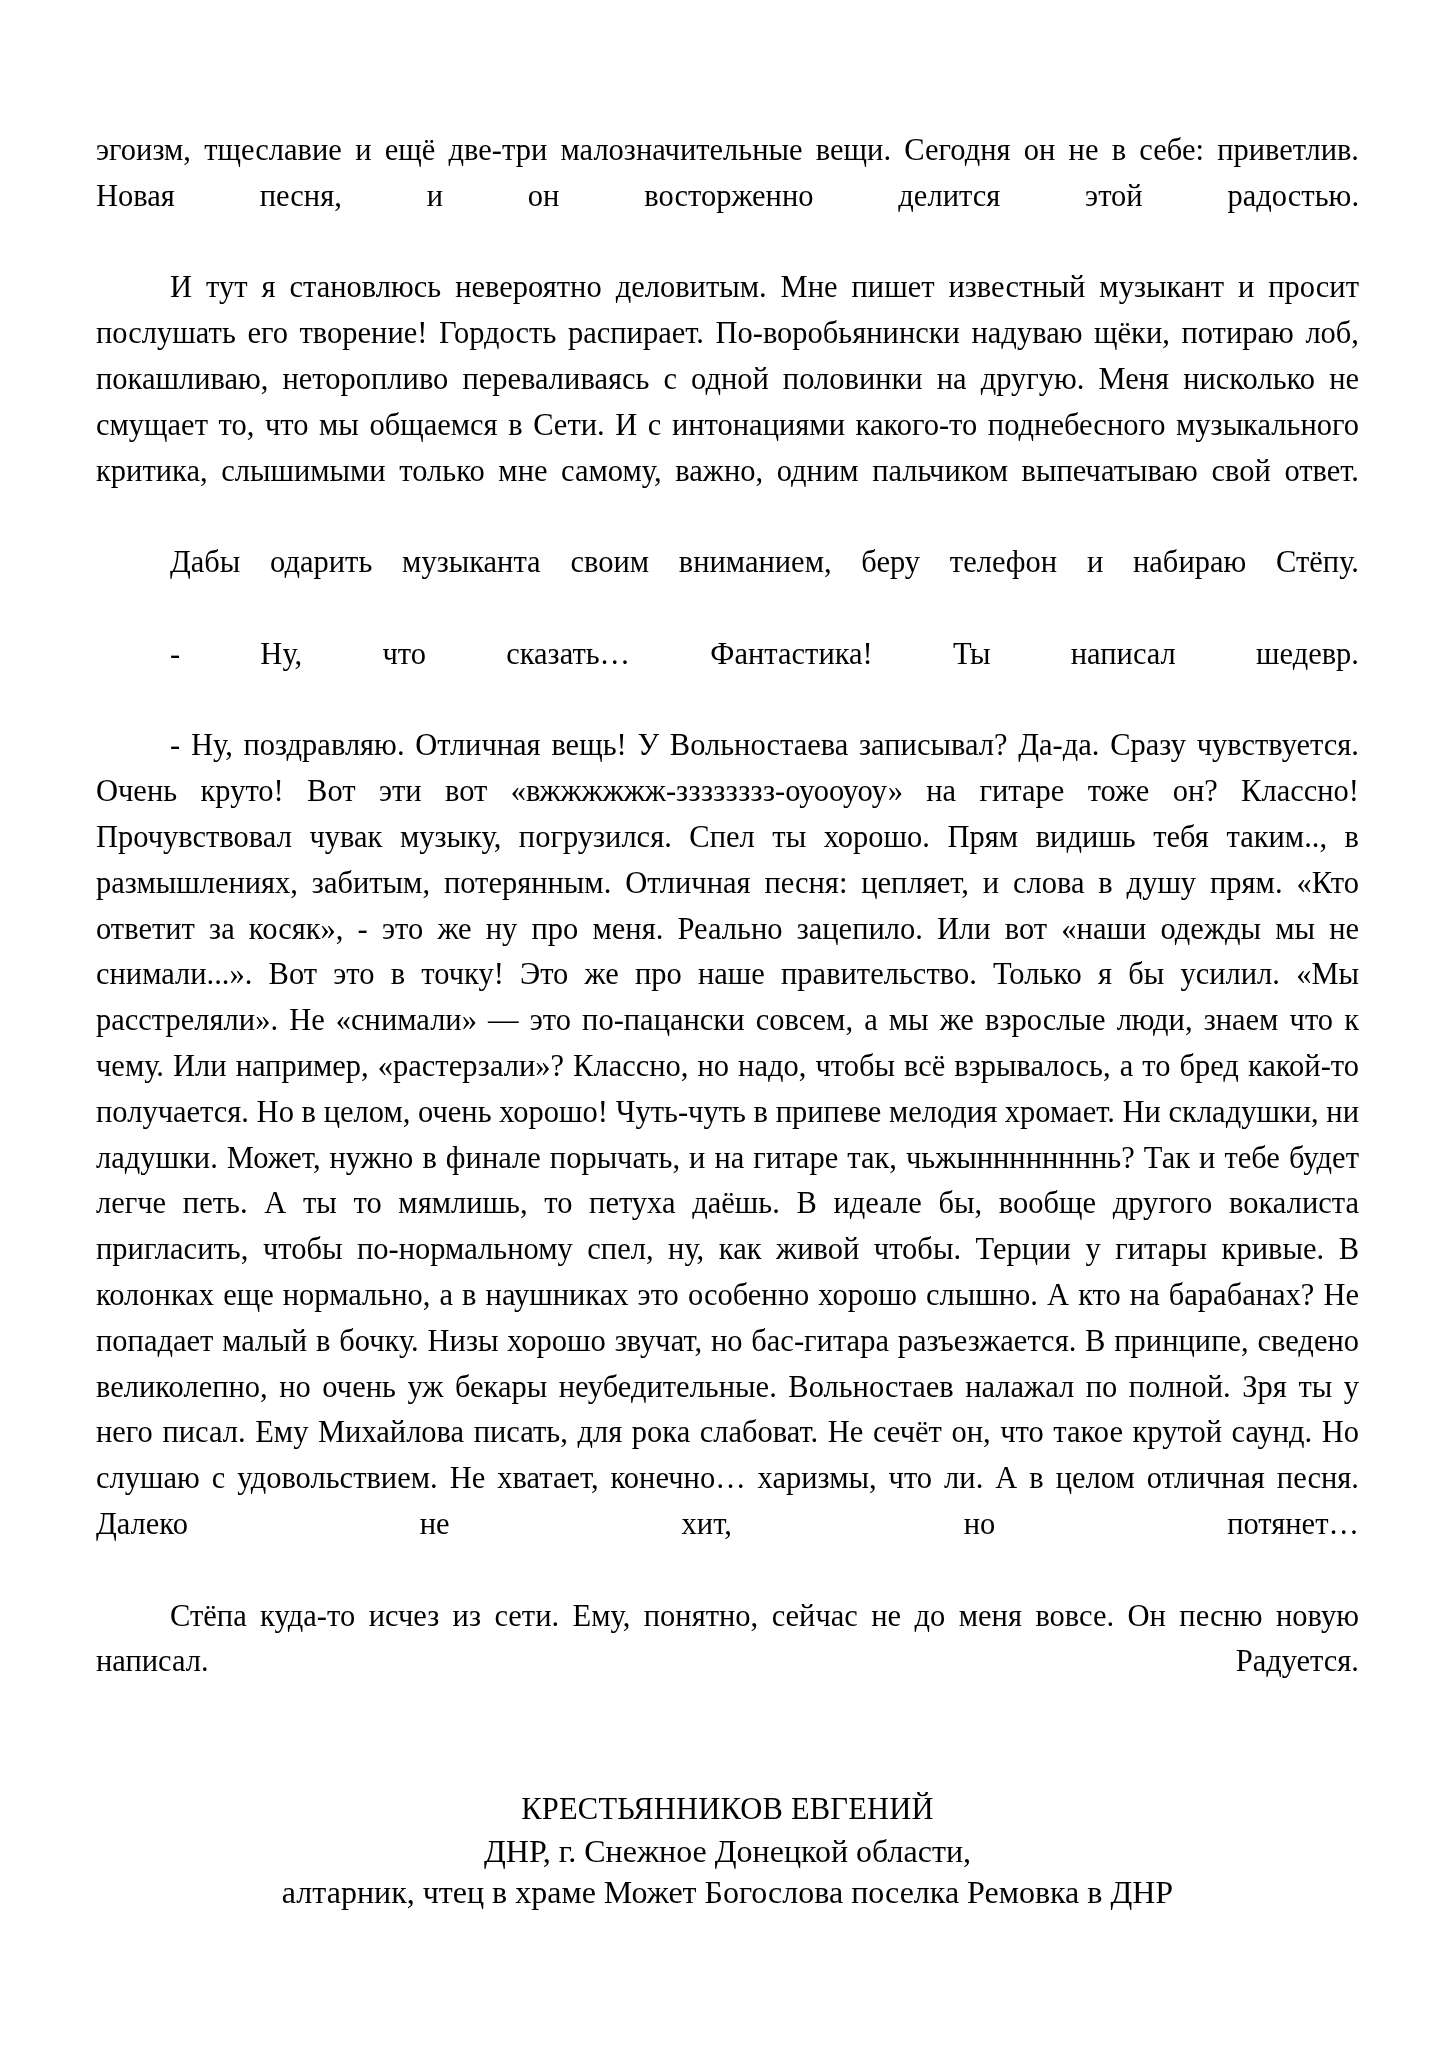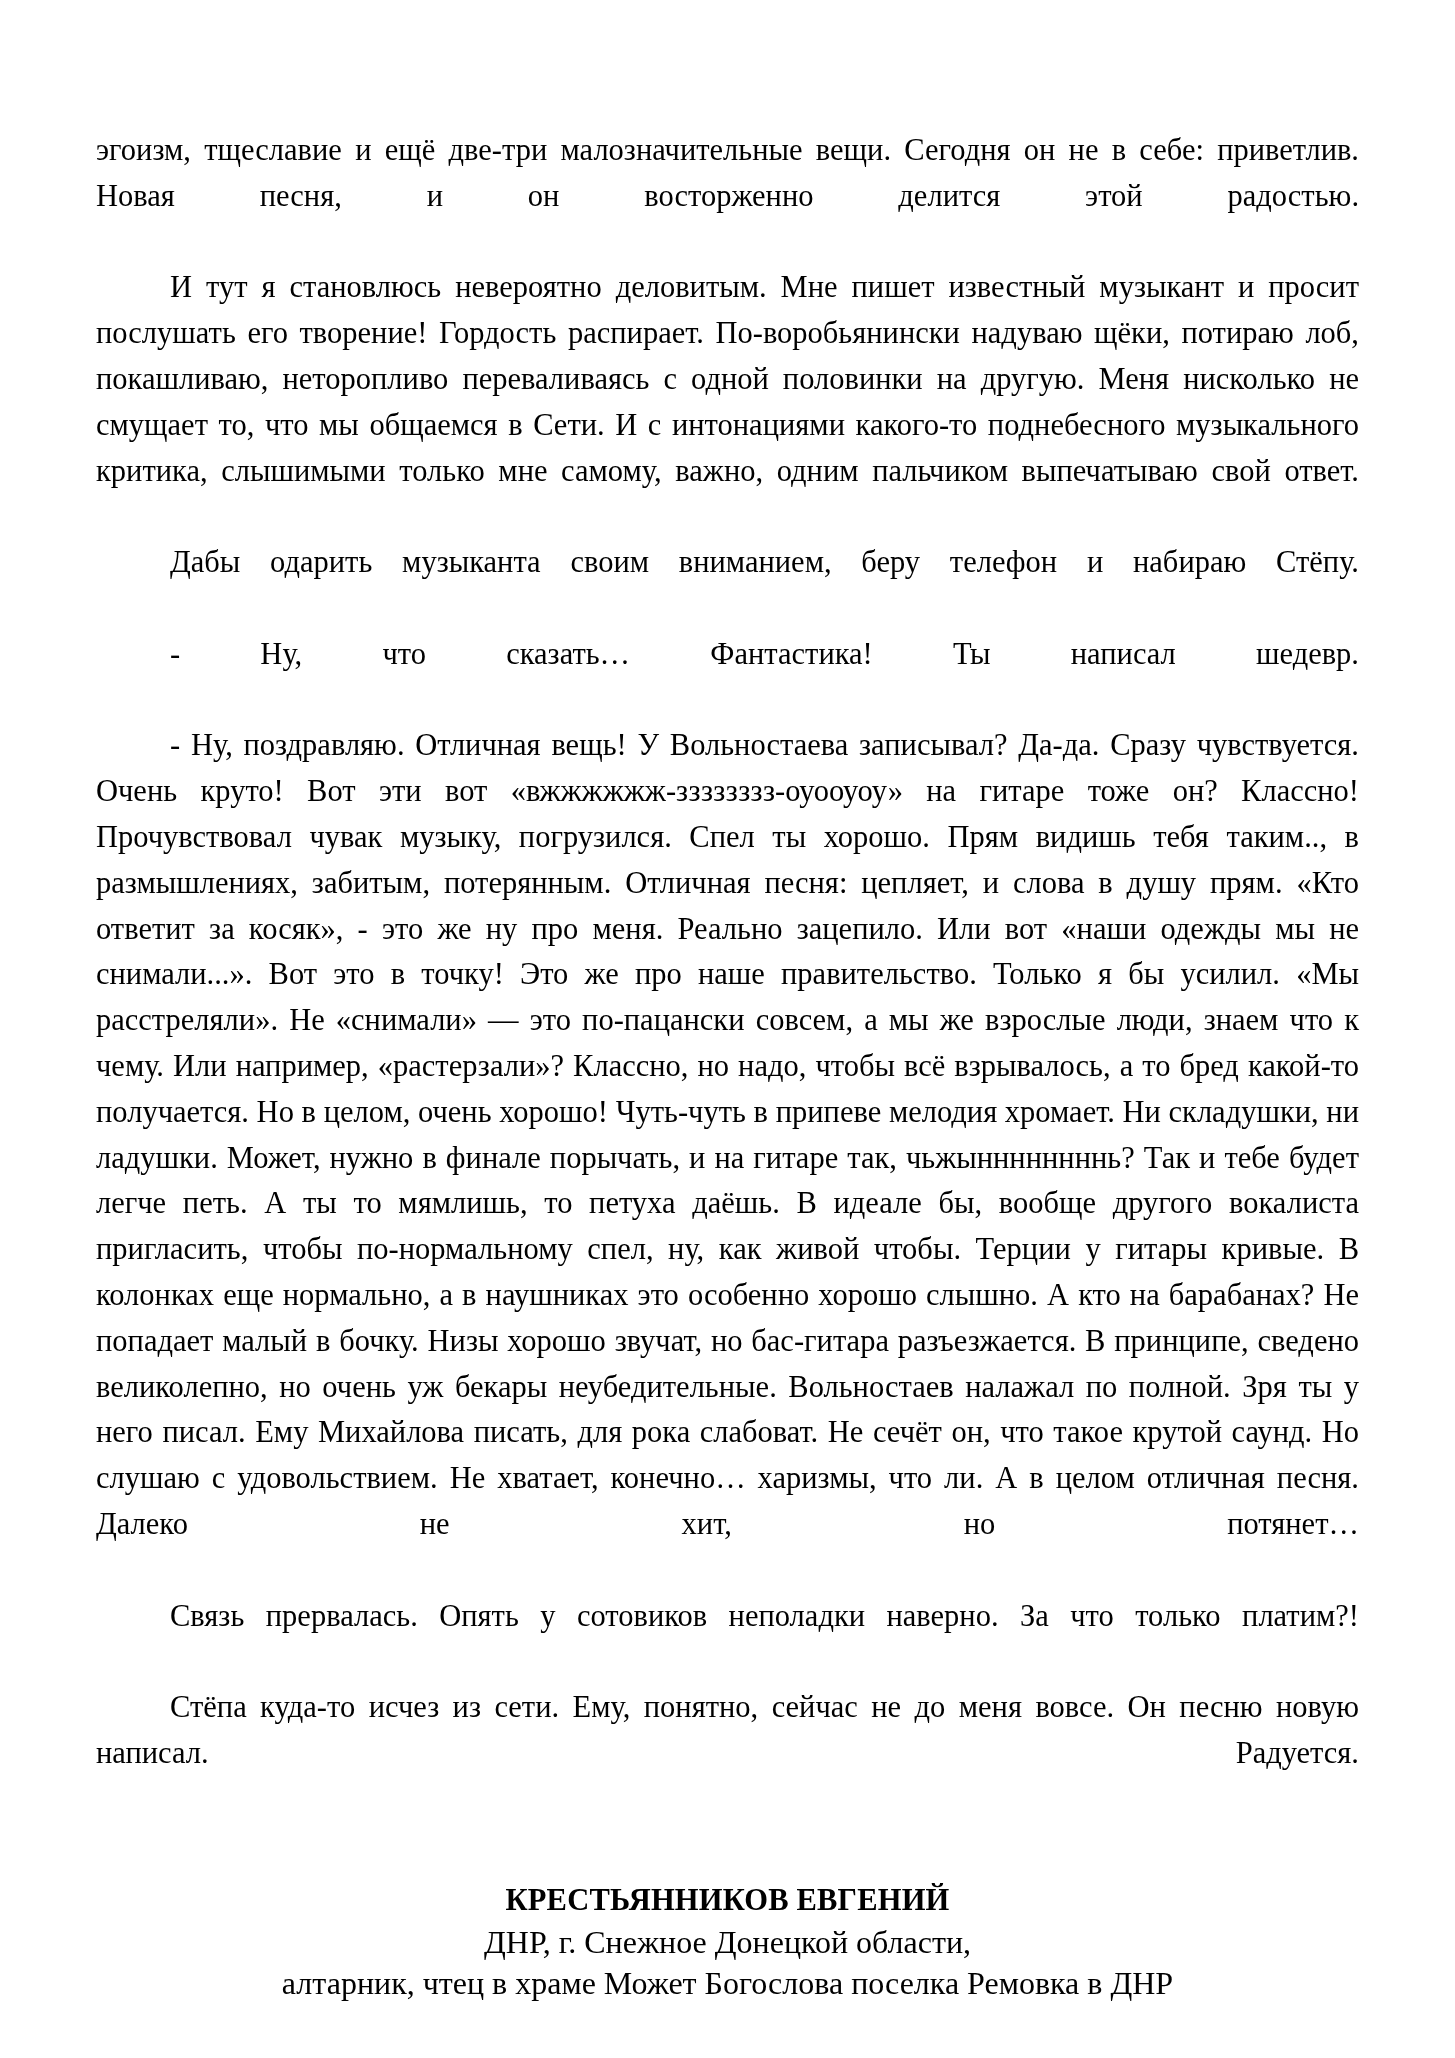--- a/index.html
+++ b/index.html
@@ -42,42 +42,41 @@
     content: "";
     display: inline-block;
     width: 100%;
   }
   .signature {
     margin-top: 56px;
     text-align: center;
   }
   .sig-name {
     font-size: 30.5px;
-    font-weight: bold;
+    font-weight: normal;
     line-height: 44px;
     letter-spacing: 0.2px;
     text-align: center;
   }
   .sig-line {
     font-size: 32px;
     line-height: 41px;
   }
 </style>
 </head>
 <body>
 
 <div class="page">
 
   <div class="body-text">
     <p>эгоизм, тщеславие и ещё две-три малозначительные вещи. Сегодня он не в себе: приветлив. Новая песня, и он восторженно делится этой радостью.</p>
     <p class="indent">И тут я становлюсь невероятно деловитым. Мне пишет известный музыкант и просит послушать его творение! Гордость распирает. По-воробьянински надуваю щёки, потираю лоб, покашливаю, неторопливо переваливаясь с одной половинки на другую. Меня нисколько не смущает то, что мы общаемся в Сети. И с интонациями какого-то поднебесного музыкального критика, слышимыми только мне самому, важно, одним пальчиком выпечатываю свой ответ.</p>
     <p class="indent">Дабы одарить музыканта своим вниманием, беру телефон и набираю Стёпу.</p>
     <p class="indent">- Ну, что сказать… Фантастика! Ты написал шедевр.</p>
     <p class="indent">- Ну, поздравляю. Отличная вещь! У Вольностаева  записывал? Да-да. Сразу чувствуется. Очень круто! Вот эти вот «вжжжжжж-зззззззз-оуооуоу» на гитаре тоже он? Классно! Прочувствовал чувак музыку, погрузился. Спел ты хорошо. Прям видишь тебя таким.., в размышлениях, забитым, потерянным. Отличная песня: цепляет, и слова в душу прям. «Кто ответит за косяк», - это же ну про меня. Реально зацепило. Или вот «наши одежды мы не снимали...». Вот это в точку! Это же про наше правительство. Только я бы усилил. «Мы расстреляли». Не «снимали» — это по-пацански совсем, а мы же взрослые люди, знаем что к чему. Или например, «растерзали»? Классно, но надо, чтобы всё взрывалось, а то бред какой-то получается. Но в целом, очень хорошо! Чуть-чуть в припеве мелодия хромает. Ни складушки, ни ладушки. Может, нужно в финале порычать, и на гитаре так, чьжыннннннннь? Так и тебе будет легче петь. А ты то мямлишь, то петуха даёшь. В идеале бы, вообще другого вокалиста пригласить, чтобы по-нормальному спел, ну, как живой чтобы. Терции у гитары кривые. В колонках еще нормально, а в наушниках это особенно хорошо слышно. А кто на барабанах? Не попадает малый в бочку. Низы хорошо звучат, но бас-гитара разъезжается. В принципе, сведено великолепно, но очень уж бекары неубедительные. Вольностаев налажал по полной. Зря ты у него писал. Ему Михайлова писать, для рока слабоват. Не сечёт он, что такое крутой саунд. Но слушаю с удовольствием. Не хватает, конечно… харизмы, что ли. А в целом отличная песня. Далеко не хит, но потянет…</p>
-    <p class="indent">Связь прервалась. Опять у сотовиков неполадки наверно. За что только платим?!</p>
     <p class="indent">Стёпа куда-то исчез из сети. Ему, понятно, сейчас не до меня вовсе. Он песню новую написал. Радуется.</p>
   </div>
 
   <div class="signature">
     <div class="sig-name">КРЕСТЬЯННИКОВ ЕВГЕНИЙ</div>
     <div class="sig-line">ДНР, г. Снежное Донецкой области,</div>
     <div class="sig-line">алтарник, чтец в храме Может Богослова поселка Ремовка в ДНР</div>
   </div>
 
 </div>

